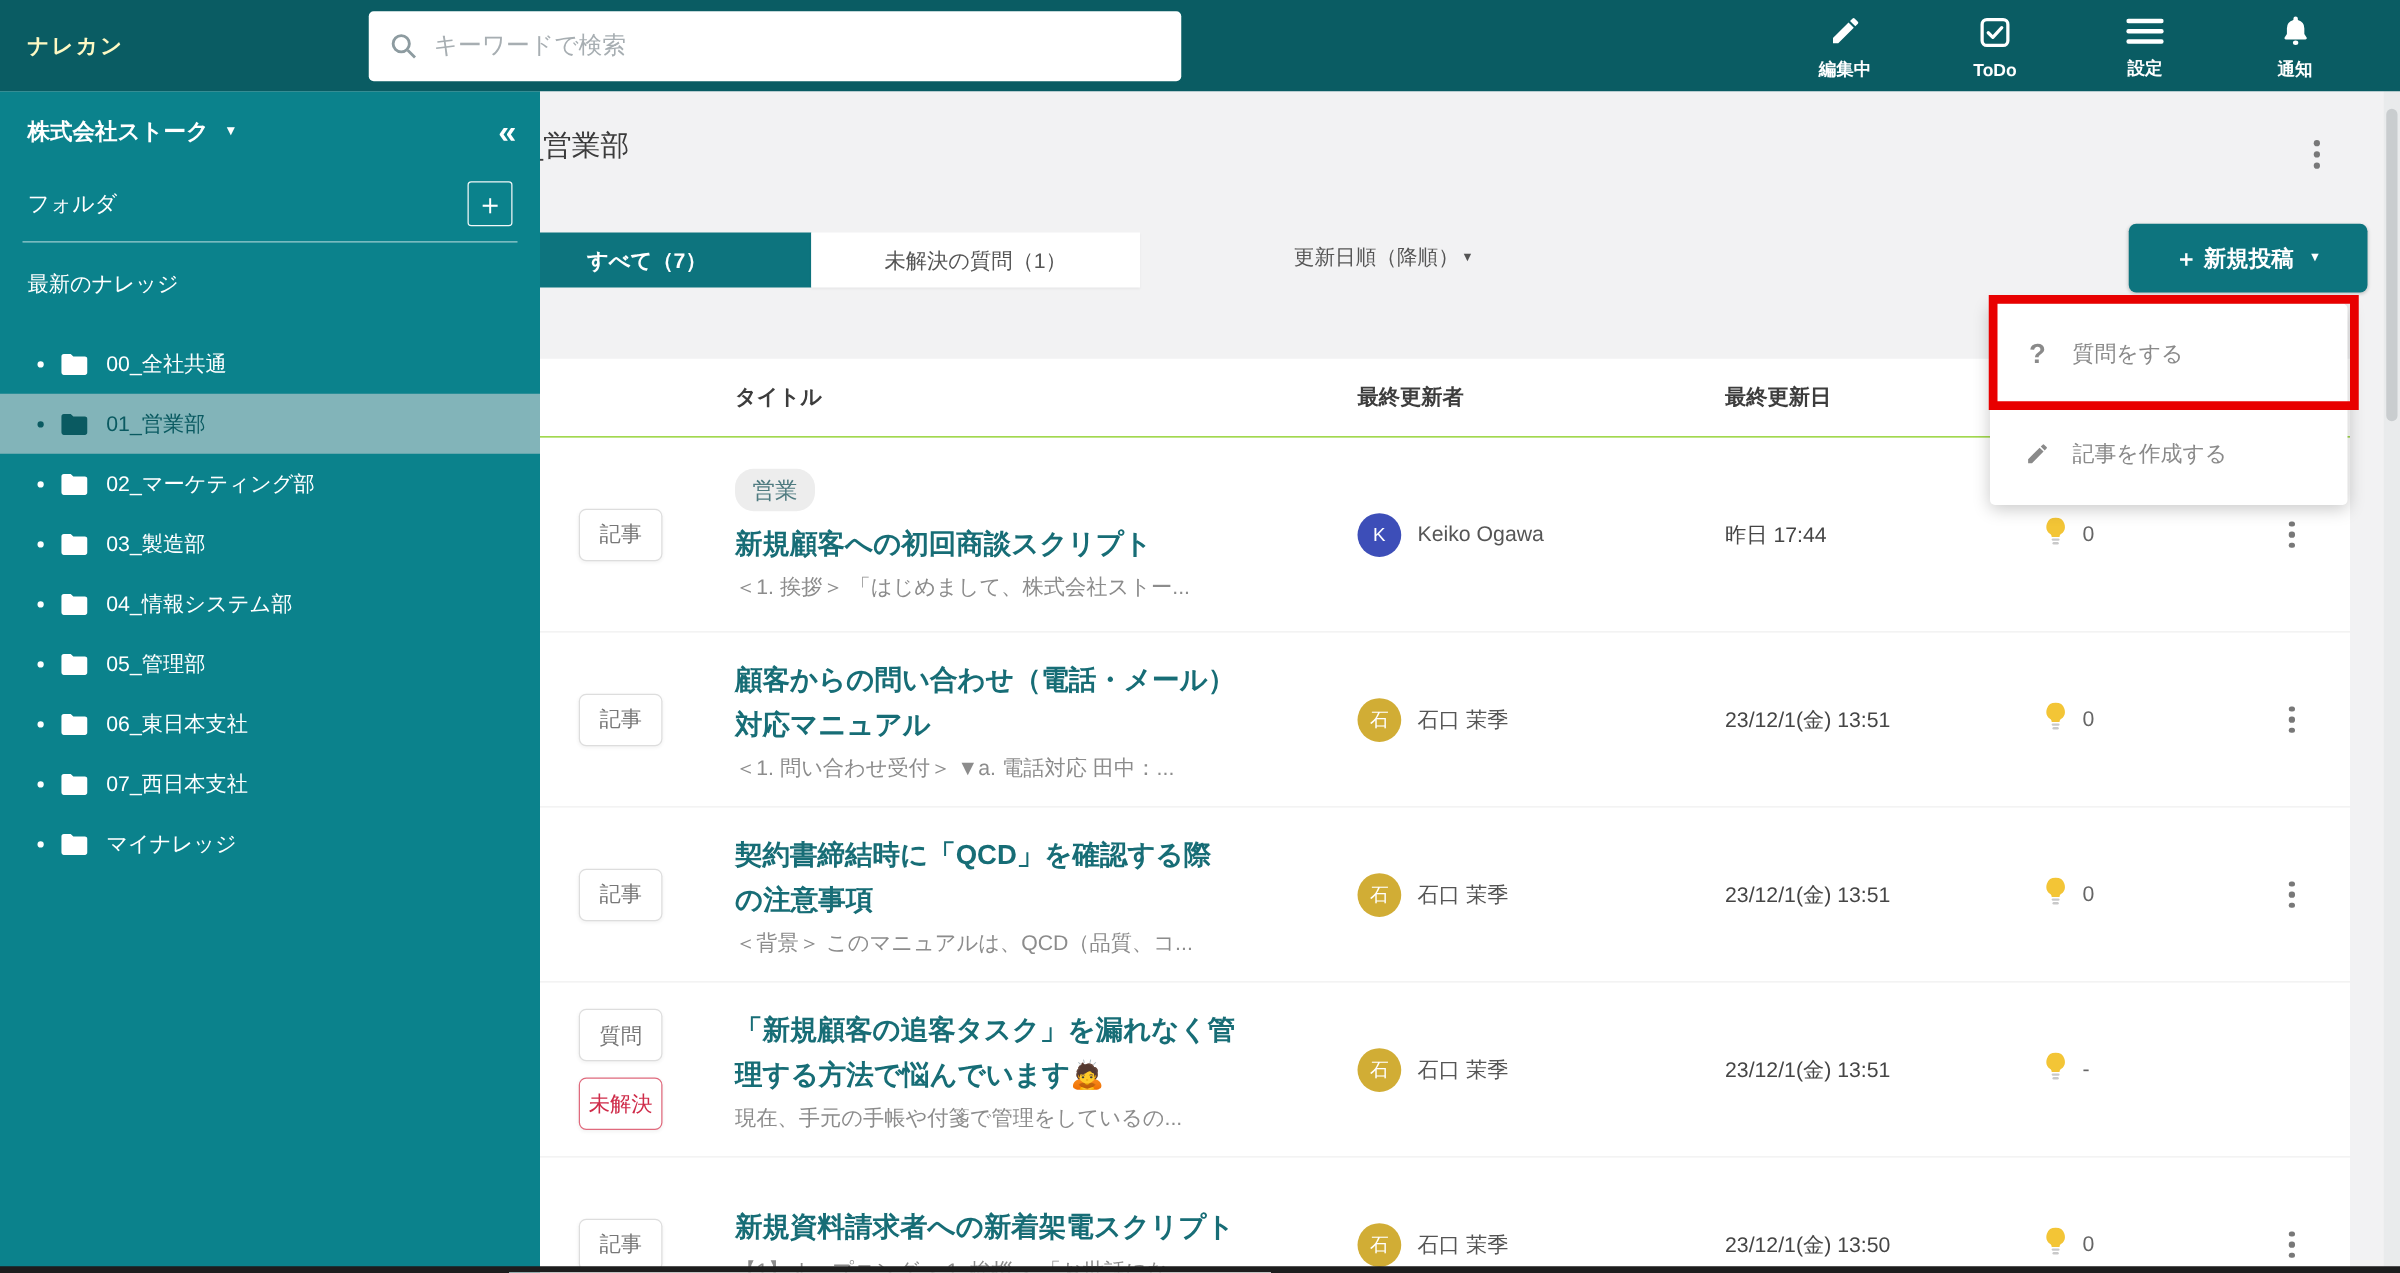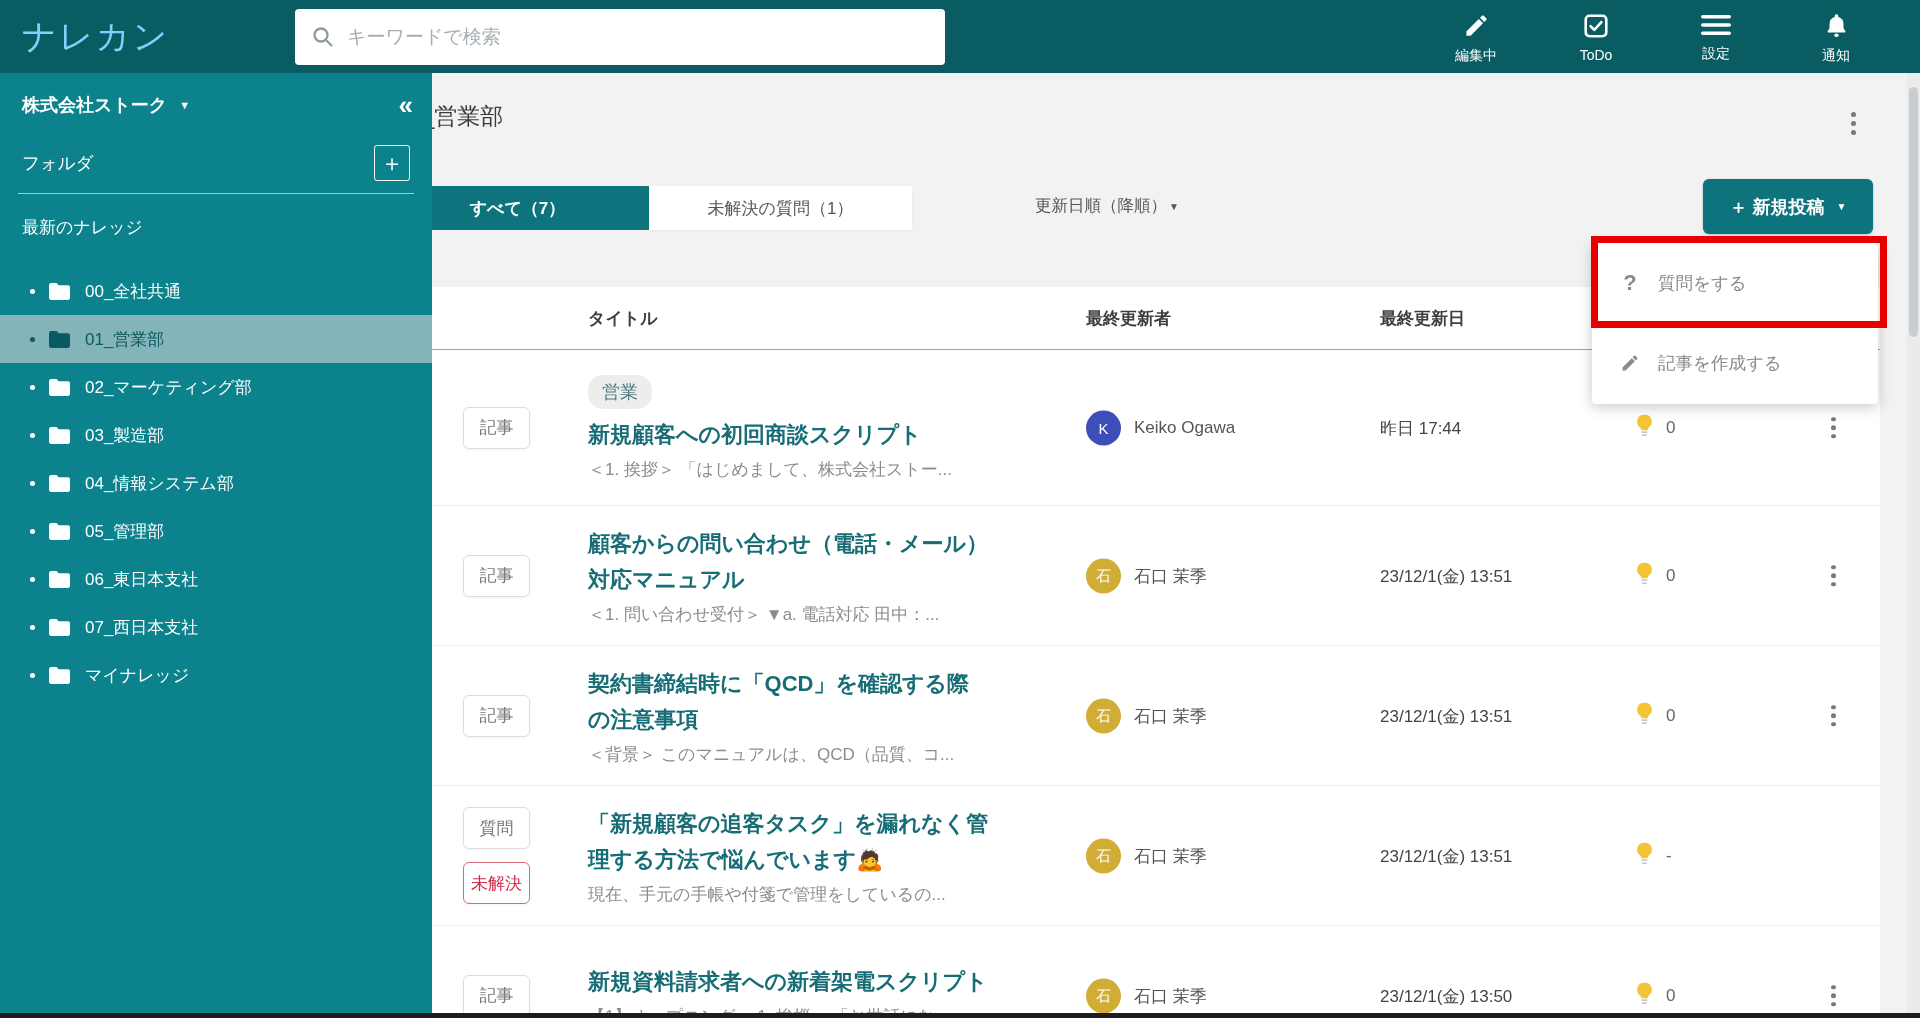--- a/index.html
+++ b/index.html
@@ -1,26 +1,26 @@
 <!DOCTYPE html>
 <html lang="ja"><head>
 <meta charset="utf-8">
 <style>
 *{margin:0;padding:0;box-sizing:border-box}
 html,body{width:1920px;height:1018px}
 body{position:relative;overflow:hidden;background:#f2f2f3;font-family:"Liberation Sans","DejaVu Sans",sans-serif}
 
 .topbar{position:absolute;left:0;top:0;width:1920px;height:73px;background:#0a5c63;z-index:40}
-.logo{position:absolute;left:22px;top:50%;transform:translateY(-50%);color:#7dd3fc;font-size:34px;font-weight:400;letter-spacing:2px;cursor:pointer}
+.logo{position:absolute;left:22px;top:50%;transform:translateY(-50%);color:#fef9c3;font-size:17px;font-weight:700;letter-spacing:2px;cursor:pointer}
 .search{position:absolute;left:295px;top:9px;width:650px;height:56px;background:#fff;border-radius:4px;display:flex;align-items:center;padding:0 16px;gap:12px}
 .search input{border:none;outline:none;flex:1;font-size:19px;color:#333;font-family:inherit;background:transparent}
 .search input::placeholder{color:#a7aeb2}
 .hacts{position:absolute;right:24px;top:0;height:73px;display:flex}
 .hact{width:120px;height:73px;display:flex;flex-direction:column;align-items:center;justify-content:center;gap:4px;color:#fff;cursor:pointer;padding-top:3px}
-.hact .lbl{font-size:14px;font-weight:400}
+.hact .lbl{font-size:14px;font-weight:700}
 
 .sidebar{position:absolute;left:0;top:73px;width:432px;height:945px;background:#0b828c;color:#fff;z-index:30}
 .co-row{height:44px;margin-top:10px;padding:0 22px;display:flex;align-items:center}
 .co-name{font-size:18px;font-weight:700;cursor:pointer}
 .caret{font-size:11px;margin-left:12px;color:#fff}
 .collapse{margin-left:auto;font-size:26px;font-weight:700;cursor:pointer;letter-spacing:-3px;line-height:1}
 .folder-row{height:44px;margin-top:14px;padding:0 22px;display:flex;align-items:center}
 .folder-label{font-size:17.5px}
 .add-folder{margin-left:auto;width:36px;height:36px;border:1.6px solid rgba(255,255,255,.95);border-radius:3px;display:flex;align-items:center;justify-content:center;font-size:23px;cursor:pointer;background:transparent;color:#fff;font-family:inherit}
 .sb-divider{border:none;border-top:1px solid rgba(255,255,255,.6);margin:8px 18px 0}
@@ -37,21 +37,21 @@
 .page-title{position:absolute;left:36px;top:28px;font-size:23px;color:#3b3b3b;font-weight:500}
 .vdots{display:flex;flex-direction:column;gap:4px;cursor:pointer;padding:5px}
 .vdots .dot{width:5px;height:5px;border-radius:50%;background:#787878}
 .page-kebab{position:absolute;left:1486px;top:34px}
 .tabs{position:absolute;left:26px;top:113px;display:flex}
 .tab{width:263px;height:44px;display:flex;align-items:center;justify-content:center;font-size:17px;cursor:pointer}
 .tab.active{background:#0d747e;color:#fff;font-weight:700}
 .tab.inactive{background:#fff;color:#555;box-shadow:0 1px 2px rgba(0,0,0,.05)}
 .sort{position:absolute;left:675px;top:122px;display:flex;align-items:center;gap:2px;font-size:16.5px;color:#555;cursor:pointer}
 .tri{font-size:10px;color:currentColor}
-.newpost{position:absolute;left:1343px;top:106px;width:170px;height:55px;background:#0d747e;border:none;border-radius:6px;color:#fff;font-size:18px;font-weight:700;display:flex;align-items:center;justify-content:center;gap:12px;cursor:pointer;font-family:inherit;box-shadow:0 1px 3px rgba(0,0,0,.2)}
+.newpost{position:absolute;left:1343px;top:106px;width:191px;height:55px;background:#0d747e;border:none;border-radius:6px;color:#fff;font-size:18px;font-weight:700;display:flex;align-items:center;justify-content:center;gap:12px;cursor:pointer;font-family:inherit;box-shadow:0 1px 3px rgba(0,0,0,.2)}
 .menu{position:absolute;left:1232px;top:170px;width:286px;height:161px;background:#fff;border-radius:4px;box-shadow:0 3px 14px rgba(0,0,0,.22);z-index:20}
 .menu-item{height:80px;display:flex;align-items:center;padding-left:26px;gap:16px;color:#8a8a8a;font-size:17.5px;cursor:pointer}
 .menu-item .micon{width:24px;display:flex;justify-content:center;align-items:center;font-size:22px;font-weight:700;color:#8a8a8a}
 .hl-box{position:absolute;left:1231px;top:163px;width:296px;height:92px;border:7px solid #e80000;z-index:25;pointer-events:none}
 
 .card{position:absolute;left:26px;top:214px;width:1494px;height:731px;background:#fff;overflow:hidden}
 .thead{position:relative;height:63px;border-bottom:1px solid #84cc16}
 .th{position:absolute;top:50%;transform:translateY(-50%);font-size:17px;color:#3d3d3d;font-weight:700}
 .th.c1{left:202px}.th.c2{left:700px}.th.c3{left:994px}
 .row{position:relative;border-bottom:1px solid #efefef}

